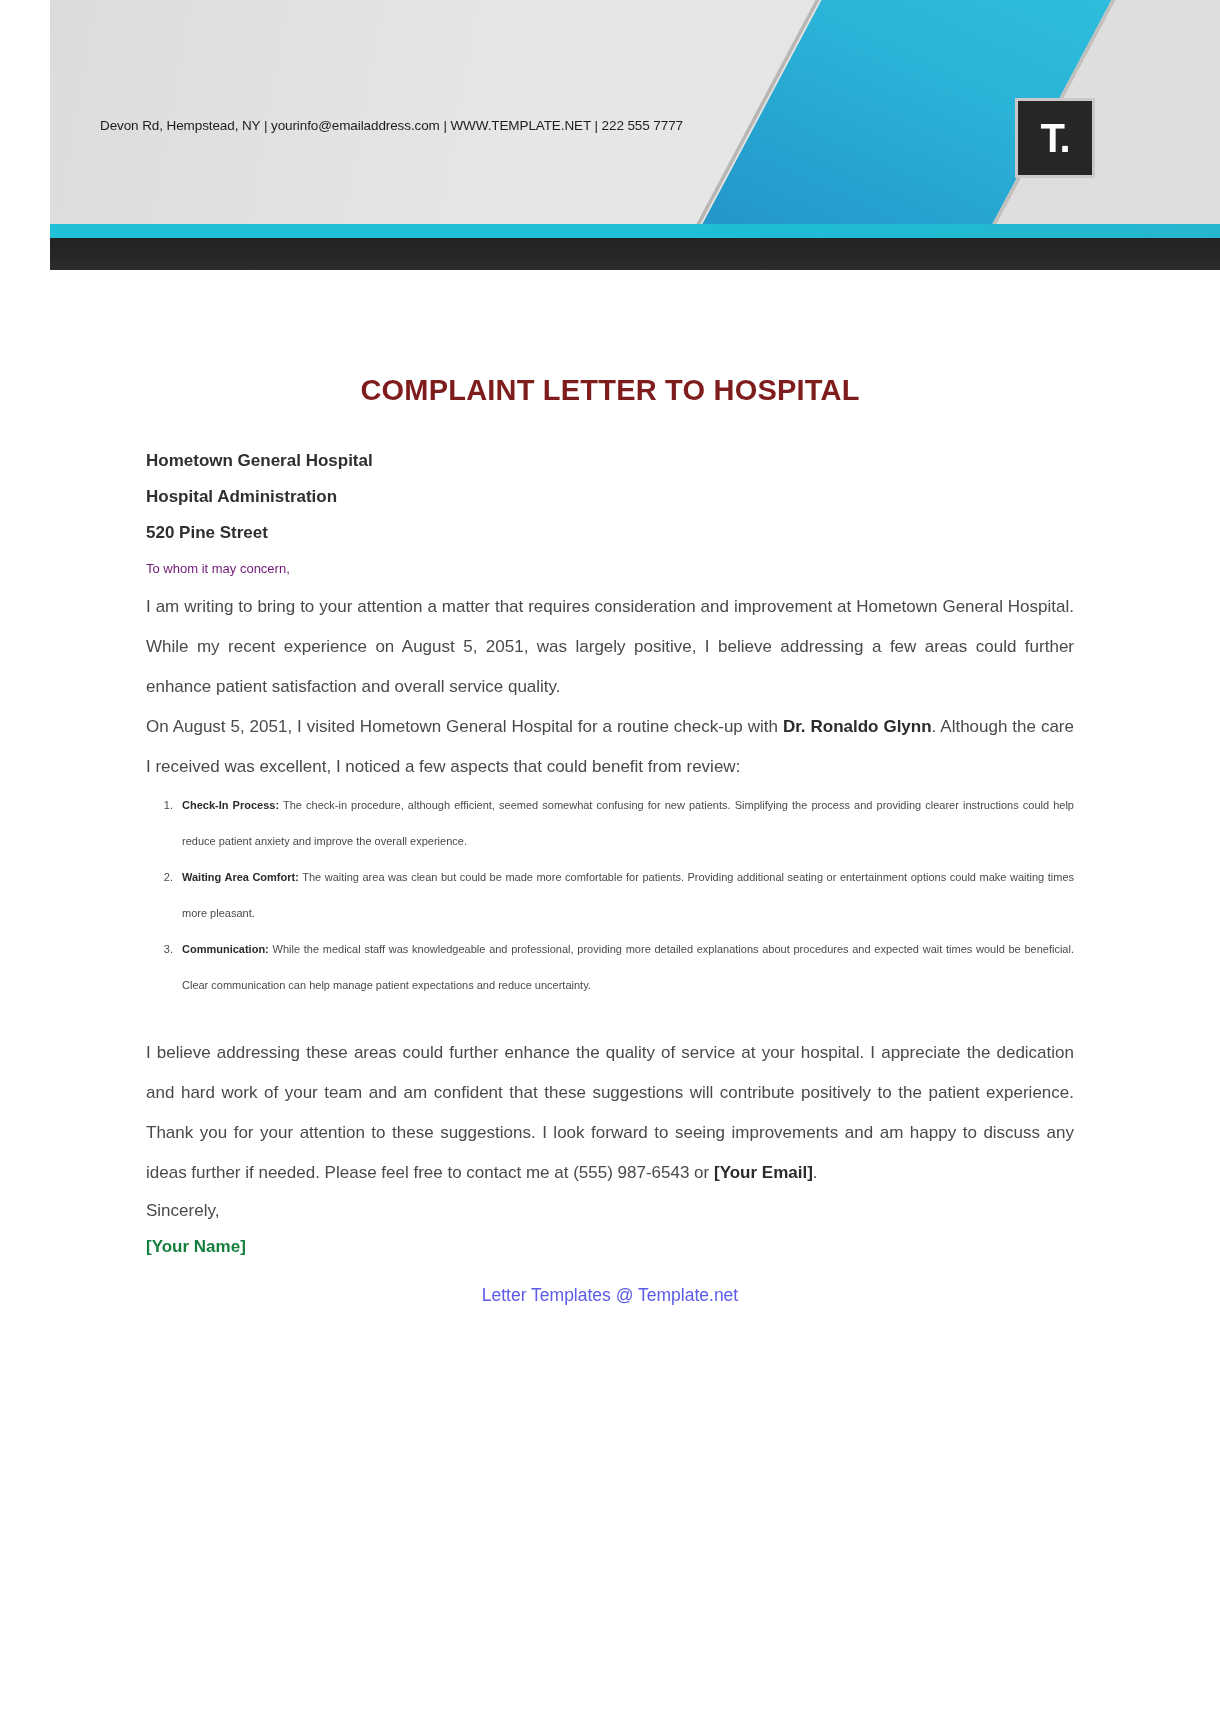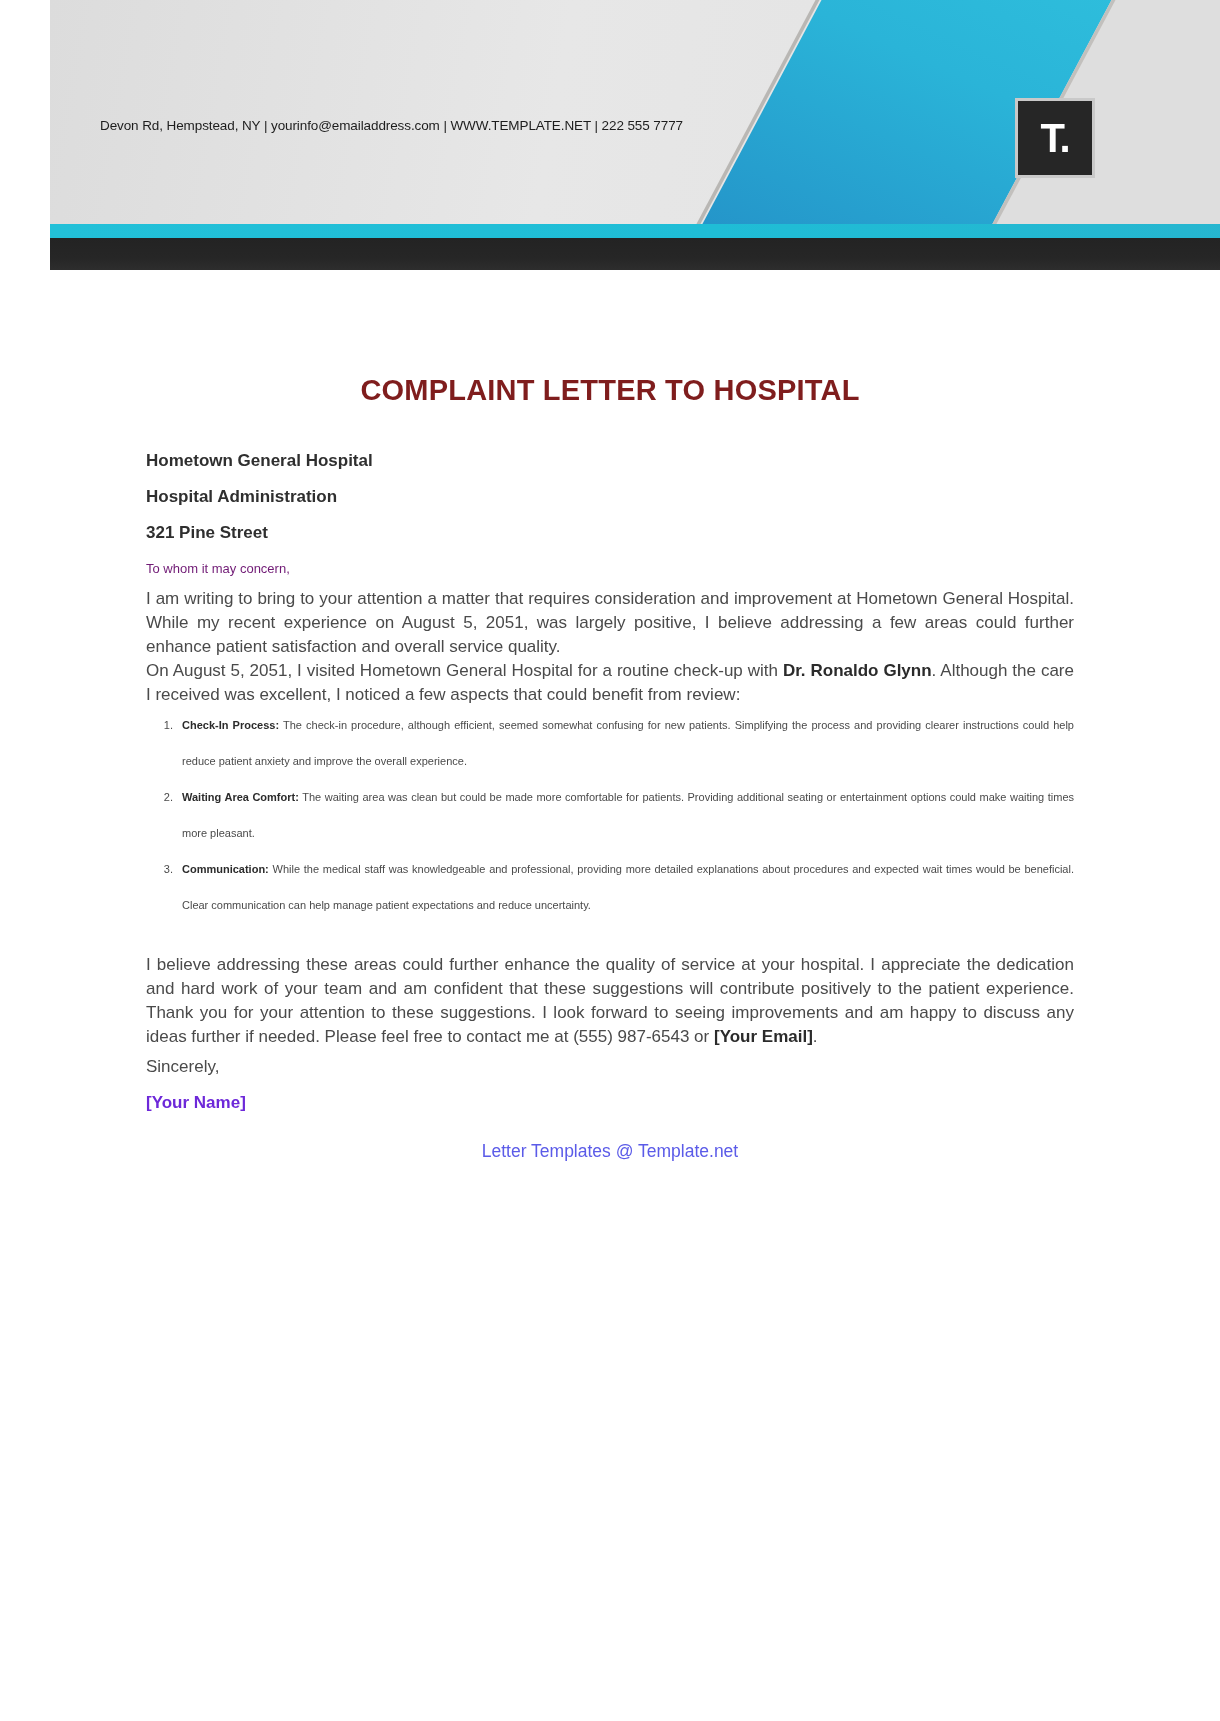--- a/index.html
+++ b/index.html
@@ -154,21 +154,21 @@
     white-space: nowrap;
   }
   .salutation {
     font-size: 13px;
     color: #701a75;
     line-height: 36px;
   }
   p.body-par {
     font-size: 17px;
     color: #4a4a4a;
-    line-height: 24px;
+    line-height: 40px;
     text-align: justify;
     text-justify: inter-word;
     margin: 0;
   }
   p.body-par b { color: #2b2b2b; }
 
   ol.issues {
     margin: 0;
     padding-left: 30px;
     list-style-position: outside;
@@ -187,21 +187,21 @@
   .par-gap { height: 30px; }
 
   .sign-off {
     font-size: 17px;
     color: #4a4a4a;
     line-height: 36px;
   }
   .sign-name {
     font-size: 17px;
     font-weight: bold;
-    color: #6d28d9;
+    color: #15803d;
     line-height: 36px;
   }
   .footer-link {
     display: block;
     text-align: center;
     margin-top: 20px;
     font-size: 17.5px;
     color: #5b5be8;
     text-decoration: none;
   }
@@ -228,21 +228,21 @@
     <div class="lh-dark-stripe"></div>
   </div>
 
   <div class="letter">
 
     <h1 class="doc-title">COMPLAINT LETTER TO HOSPITAL</h1>
 
     <div class="addr-block">
       <div class="addr-line">Hometown General Hospital</div>
       <div class="addr-line">Hospital Administration</div>
-      <div class="addr-line">321 Pine Street</div>
+      <div class="addr-line">520 Pine Street</div>
     </div>
 
     <div class="salutation">To whom it may concern,</div>
 
     <p class="body-par">I am writing to bring to your attention a matter that requires consideration and improvement at Hometown General Hospital. While my recent experience on August 5, 2051, was largely positive, I believe addressing a few areas could further enhance patient satisfaction and overall service quality.</p>
 
     <p class="body-par">
       <span>On August 5, 2051, I visited Hometown General Hospital for a routine check-up with </span><b>Dr. Ronaldo Glynn</b><span>. Although the care I received was excellent, I noticed a few aspects that could benefit from review:</span>
     </p>
 

